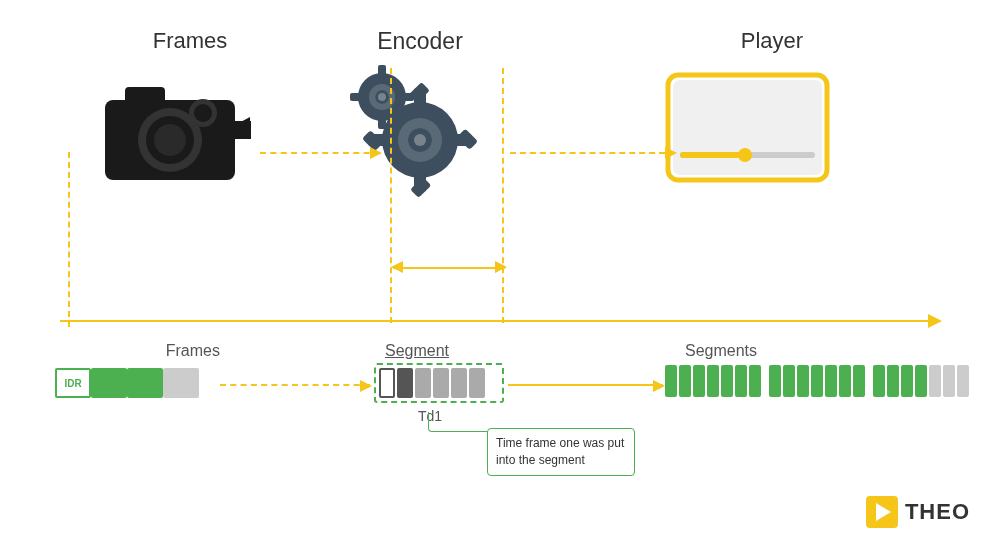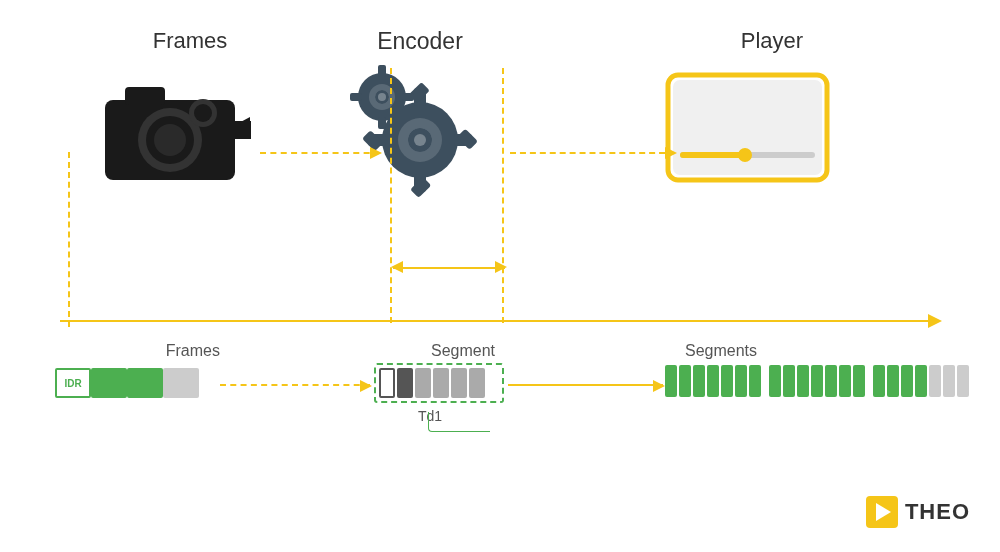--- a/index.html
+++ b/index.html
@@ -202,21 +202,22 @@
       width: 120px;
       text-align: right;
     }
     .label-segment {
       position: absolute;
       top: 342px;
       left: 385px;
       font-size: 16px;
       color: #555;
       width: 110px;
-      text-align: right;
+      text-align: left;
+      text-decoration: underline;
     }
     .label-segments {
       position: absolute;
       top: 342px;
       left: 685px;
       font-size: 16px;
       color: #555;
       width: 120px;
       text-align: left;
     }
@@ -570,20 +571,23 @@
       <div class="seg-mini seg-mini-green"></div>
       <div class="seg-mini seg-mini-green"></div>
       <div class="seg-mini seg-mini-gray"></div>
       <div class="seg-mini seg-mini-gray"></div>
       <div class="seg-mini seg-mini-gray"></div>
     </div>
   </div>
 
   <div class="callout-arrow-line"></div>
 
+  <div class="callout-box">
+    <span>Time frame one was put into the segment</span>
+  </div>
 
   <div class="theo-logo">
     <div class="theo-play-icon">
       <div class="theo-play-triangle"></div>
     </div>
     <span class="theo-text">THEO</span>
   </div>
 
 </div>
 

